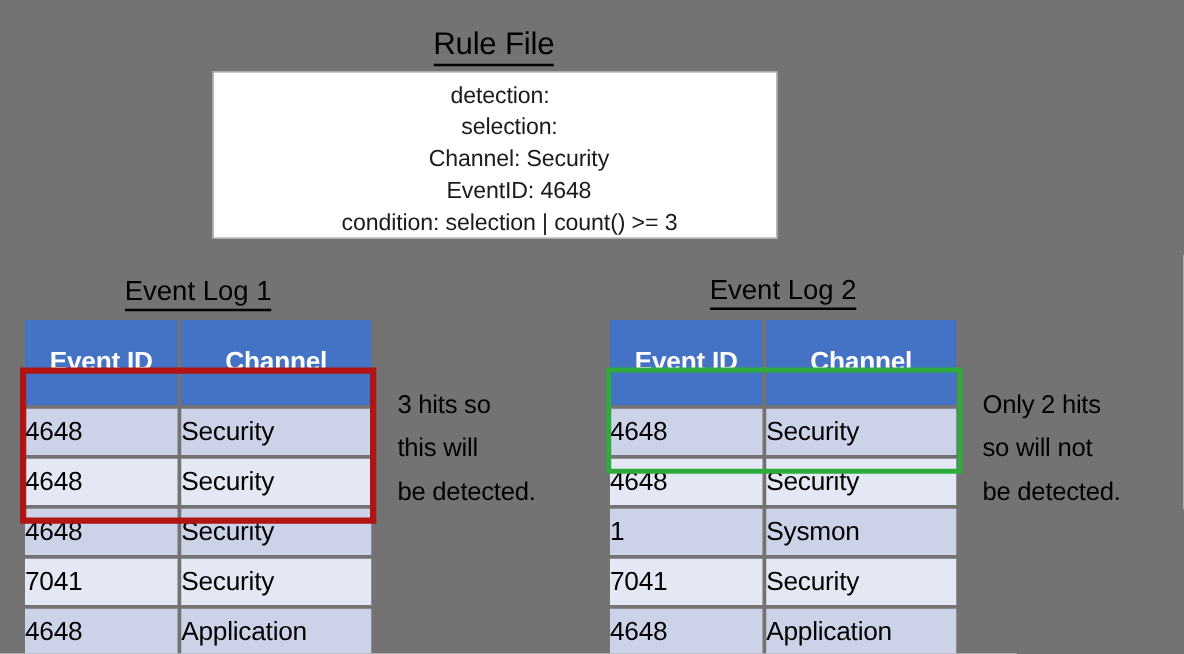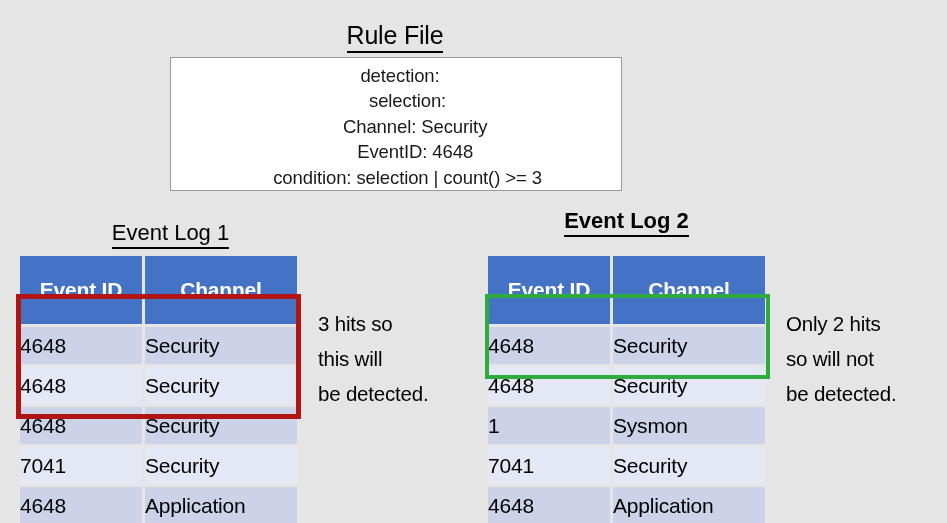--- a/index.html
+++ b/index.html
@@ -11,21 +11,21 @@
   body {
     font-family: "Liberation Sans", sans-serif;
     color: #000000;
     -webkit-font-smoothing: antialiased;
   }
   #canvas {
     position: relative;
     width: 947px;
     height: 523px;
     overflow: hidden;
-    background: #e5e5e5;
+    background: #737373;
   }
 
   
   .abs { position: absolute; }
 
   
   #rule-file-title {
     left: 0;
     top: 20px;
     width: 790px;
@@ -139,21 +139,21 @@
   </div>
 
   <div class="abs" id="rule-file-box"></div>
 
   <pre class="abs" id="rule-file-code" style="margin:0;font-family:'Liberation Sans',sans-serif;">detection:
    selection:
       Channel: Security
       EventID: 4648
    condition: selection | count() &gt;= 3</pre>
 
-  <div class="abs log-title" style="left:32px; top:219px; width:277px;">
+  <div class="abs log-title" style="left:20px; top:219px; width:277px;">
     <span class="ul">Event Log 1</span>
   </div>
 
   <div class="table-wrap" style="left:20px; top:256px;">
     <table class="evt">
       <colgroup>
           <col class="col-id">
           <col class="col-ch">
         </colgroup>
       <thead>
@@ -186,21 +186,21 @@
       </tbody>
     </table>
   </div>
 
   <div class="abs hl-red" style="left:16px; top:294px; width:285px; height:125px;"></div>
 
   <div class="abs annotation" style="left:318px; top:306px; width:160px;">3 hits so
 this will
 be detected.</div>
 
-  <div class="abs log-title" style="left:488px; top:207px; width:277px;font-weight:bold;">
+  <div class="abs log-title" style="left:488px; top:218px; width:277px;">
     <span class="ul">Event Log 2</span>
   </div>
 
   <div class="table-wrap" style="left:488px; top:256px;">
     <table class="evt">
       <colgroup>
           <col class="col-id">
           <col class="col-ch">
         </colgroup>
       <thead>

